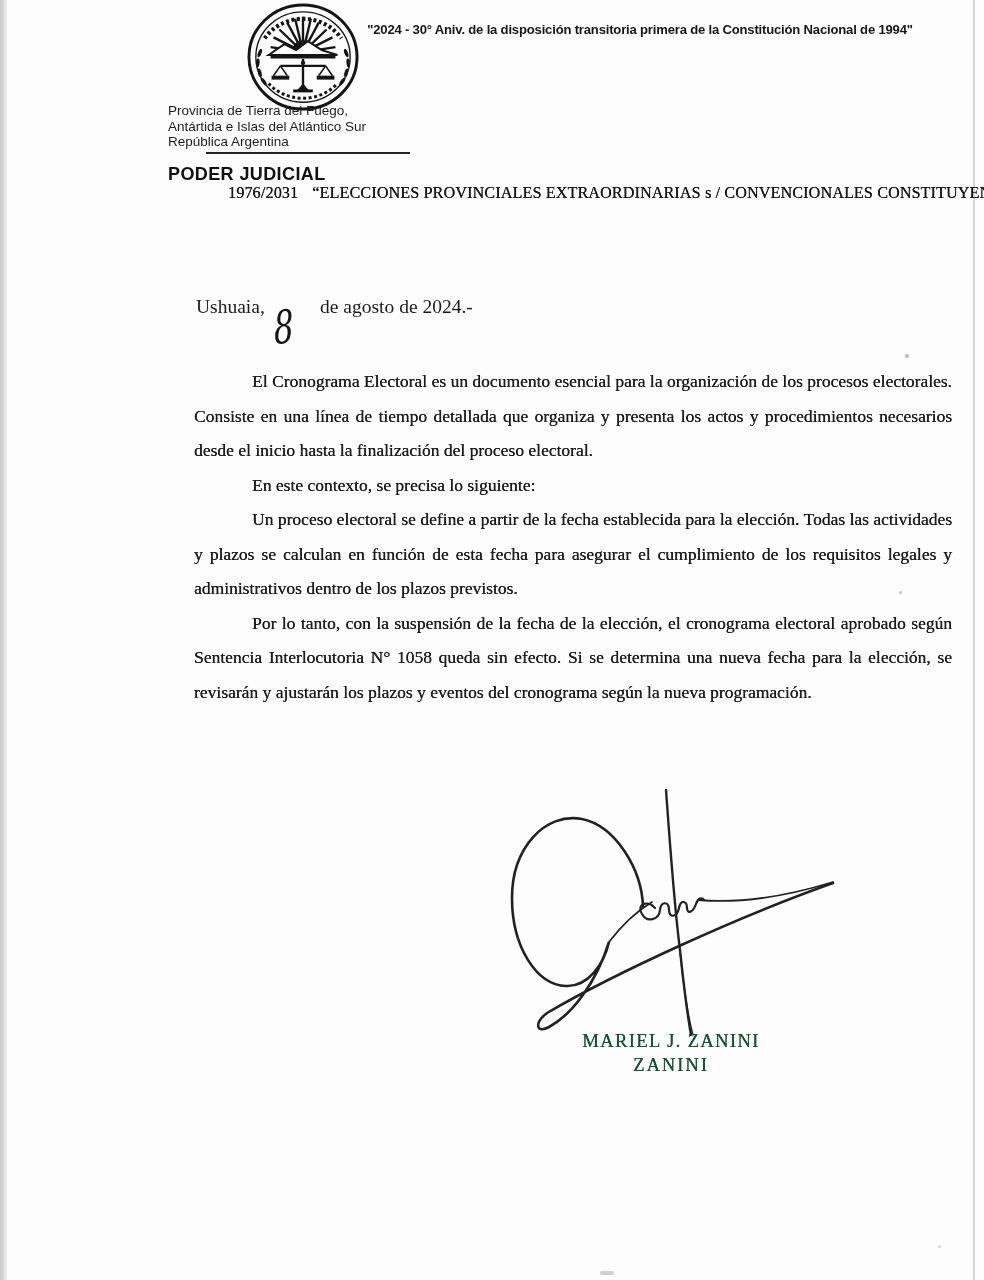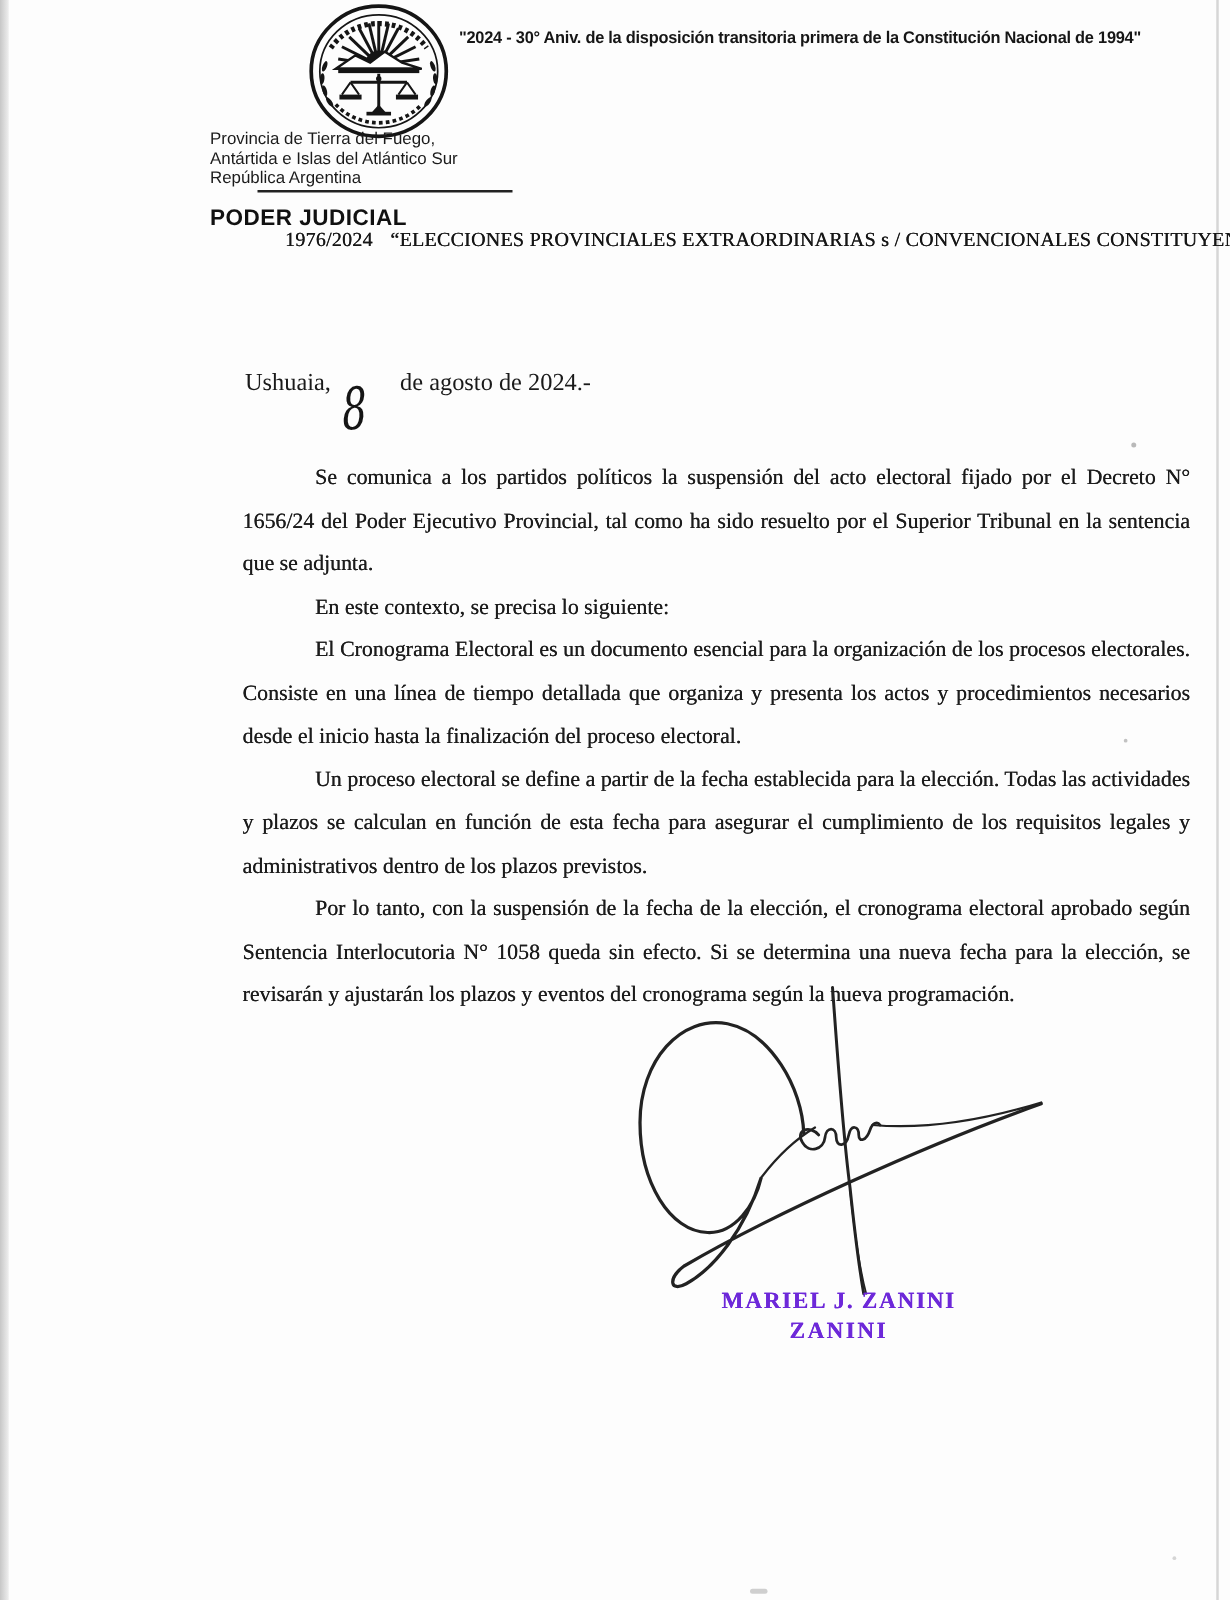--- a/index.html
+++ b/index.html
@@ -55,23 +55,22 @@
   .body-text{
     position:absolute;left:194px;top:364px;width:758px;
     font-size:17.5px;line-height:34.5px;text-align:justify;color:#1c1c1c;
     text-shadow:0.2px 0 0 currentColor;
   }
   .body-text p{margin:0;text-indent:58px;}
   
   .signature{position:absolute;left:492px;top:782px;width:360px;height:268px;}
   .signer-block{
     position:absolute;left:536px;top:1031px;width:270px;text-align:center;
-    font-size:18.5px;letter-spacing:1.4px;color:#6d28d9;
+    font-size:18.5px;letter-spacing:1.4px;color:#14532d;
     text-shadow:0.2px 0 0 currentColor;
-    font-weight:bold;
   }
   .signer-block .signer-title{margin-top:3px;letter-spacing:2px;}
   
   .speck{position:absolute;border-radius:50%;}
   .speck-a{left:905px;top:354px;width:4px;height:4px;background:#b9b9b9;}
   .speck-b{left:899px;top:591px;width:3px;height:3px;background:#c2c2c2;}
   .speck-c{left:600px;top:1271px;width:14px;height:4px;background:#cfcfcf;border-radius:2px;}
   .speck-d{left:938px;top:1245px;width:3px;height:3px;background:#d5d5d5;}
 </style>
 </head>
@@ -126,35 +125,34 @@
 <div class="letterhead">
   <div>Provincia de Tierra del Fuego,</div>
   <div>Antártida e Islas del Atlántico Sur</div>
   <div>República Argentina</div>
   <div class="rule"></div>
   <div class="institution">PODER JUDICIAL</div>
 </div>
 
 <div class="case-caption">
   <div class="line1">
-    <span>1976/2024</span>
+    <span>1976/2031</span>
     <span>“ELECCIONES PROVINCIALES EXTRAORDINARIAS s / CONVENCIONALES CONSTITUYENTES</span>
   </div>
 </div>
 
 <div class="dateline">
   <span>Ushuaia,</span>
   <span class="handwritten-day">8</span>
   <span class="suffix">de  agosto de 2024.-</span>
 </div>
 
 <div class="body-text">
-  <p>Se comunica a los partidos políticos la suspensión del acto electoral fijado por el Decreto N° 1656/24 del Poder Ejecutivo Provincial, tal como ha sido resuelto por el Superior Tribunal en la sentencia que se adjunta.</p>
+  <p>El Cronograma Electoral es un documento esencial para la organización de los procesos electorales. Consiste en una línea de tiempo detallada que organiza y presenta los actos y procedimientos necesarios desde el inicio hasta la finalización del proceso electoral.</p>
   <p>En este contexto, se precisa lo siguiente:</p>
-  <p>El Cronograma Electoral es un documento esencial para la organización de los procesos electorales. Consiste en una línea de tiempo detallada que organiza y presenta los actos y procedimientos necesarios desde el inicio hasta la finalización del proceso electoral.</p>
   <p>Un proceso electoral se define a partir de la fecha establecida para la elección. Todas las actividades y plazos se calculan en función de esta fecha para asegurar el cumplimiento de los requisitos legales y administrativos dentro de los plazos previstos.</p>
   <p>Por lo tanto, con la suspensión de la fecha de la elección, el cronograma electoral aprobado según Sentencia Interlocutoria N° 1058 queda sin efecto. Si se determina una nueva fecha para la elección, se revisarán y ajustarán los plazos y eventos del cronograma según la nueva programación.</p>
 </div>
 
 <svg class="signature" viewBox="0 0 360 268" fill="none" stroke="#222" stroke-linecap="round">
 
   <path stroke-width="2.6" d="M151,125 C150,88 124,44 90,37 C53,30 20,66 20,116 C20,164 44,203 74,204 C96,205 112,182 117,160 C104,202 79,233 57,245 C44,252 42,241 55,231 C125,190 248,134 341,101"></path>
 
   <path stroke-width="1.8" d="M117,160 C133,139 150,126 160,120"></path>
 

